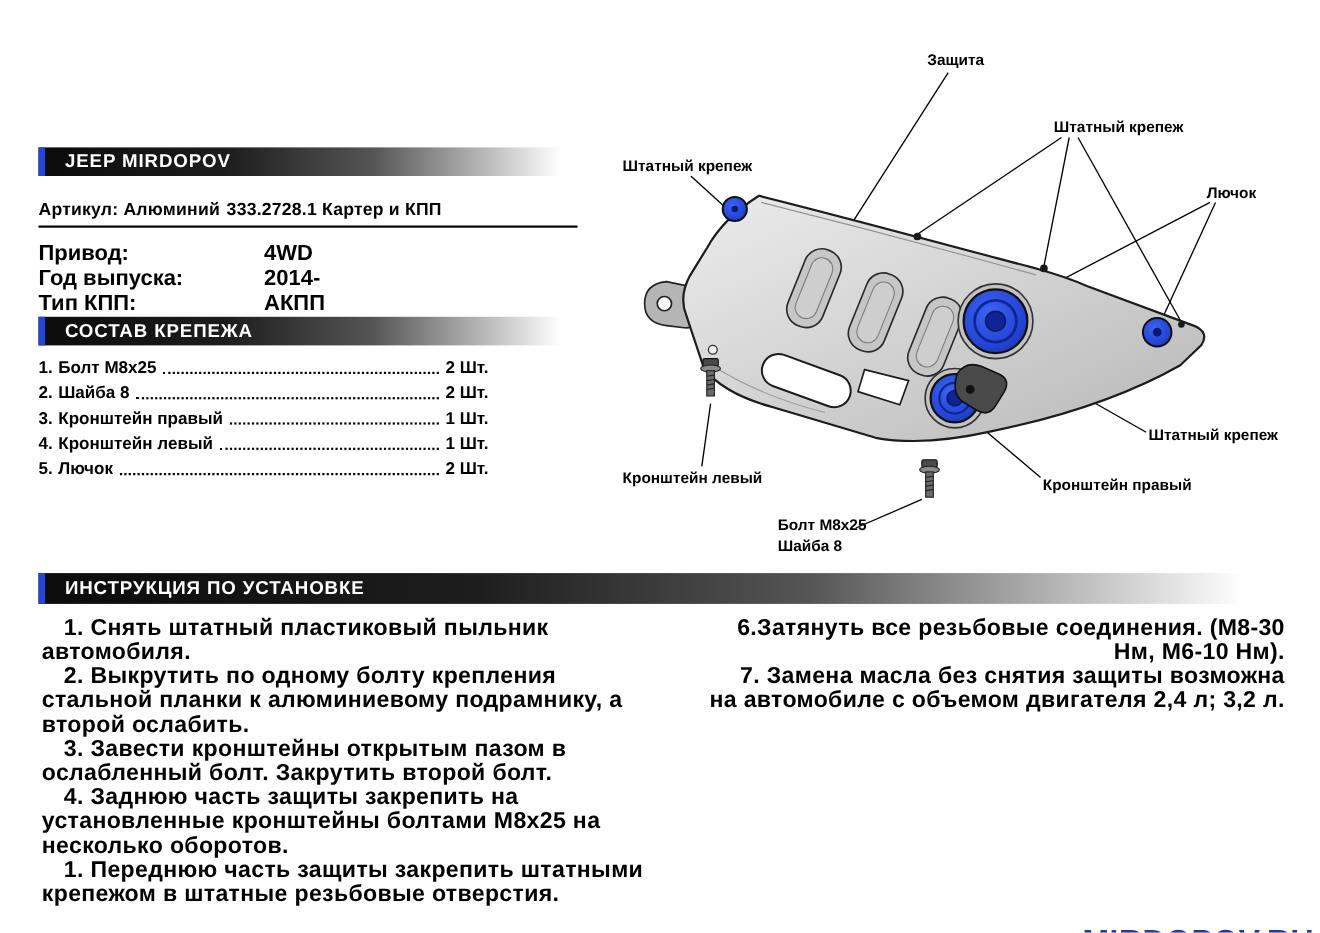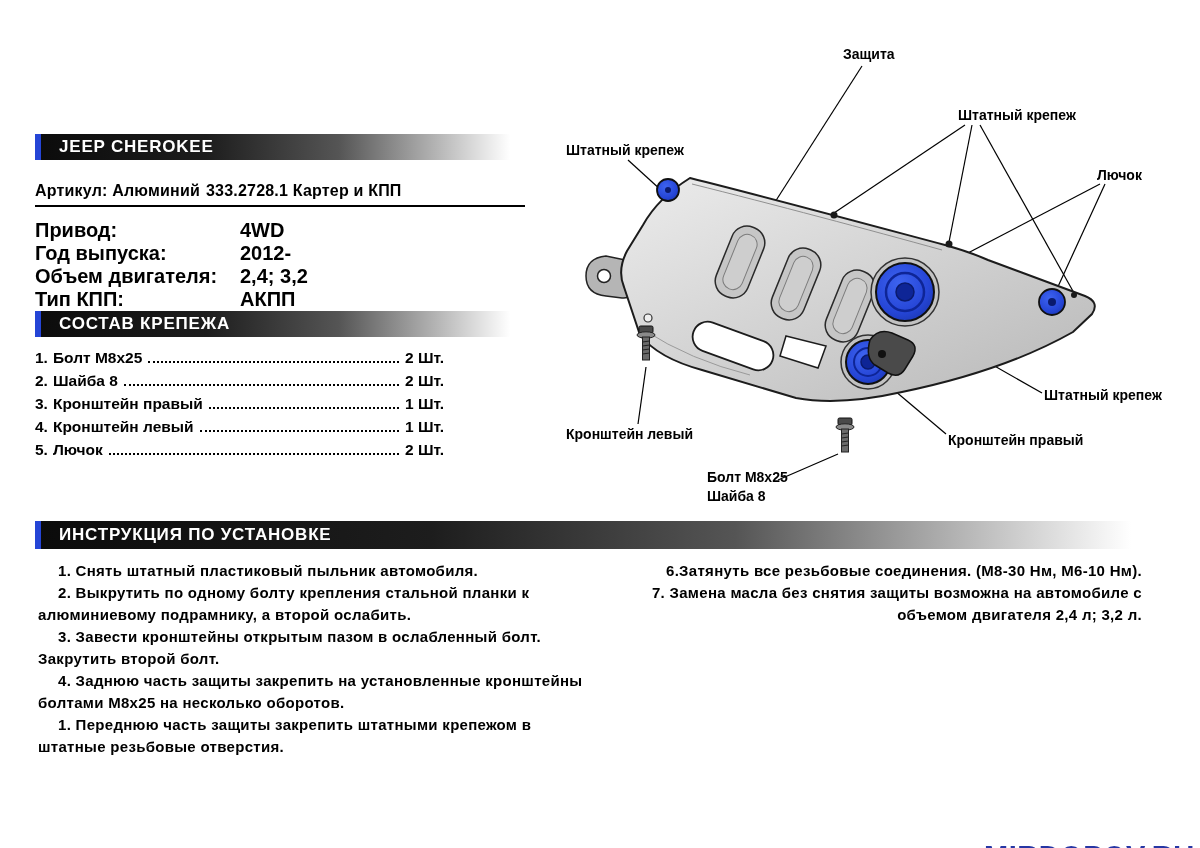--- a/index.html
+++ b/index.html
@@ -36,59 +36,55 @@
 
   
   .diagram { position:absolute; left:540px; top:30px; width:660px; height:492px; }
   .diagram svg { position:absolute; left:0; top:0; }
   .dg-label { position:absolute; font-size:14px; font-weight:bold; white-space:nowrap; }
 
   
   .instr-bar { position:absolute; left:35px; top:521px; width:1130px; height:28px;padding-left:24px; }
   .instr-cols {
     position:absolute; left:38px; top:560px; width:1130px;
-    display:flex; font-size:15px; font-weight:bold;
+    display:flex; gap:26px; font-size:21px; font-weight:bold;
     line-height:22px; letter-spacing:0.3px;
   }
   .instr-col-left { width:558px; }
   .instr-col-right { width:546px;text-align:right; }
   p.instr { margin:0; text-indent:20px; }
 
   
   .watermark {
     position:absolute; left:984px; top:840px;
     font-size:29px; font-weight:bold; color:#2636a4; letter-spacing:0.5px;
   }
 </style>
 </head>
 <body>
 
 <div class="page">
 
   <div class="left-panel">
     <div class="section-bar">
-      <span class="bar-text">JEEP CHEROKEE</span>
+      <span class="bar-text">JEEP MIRDOPOV</span>
     </div>
     <div class="article-line">
       <span>Артикул: Алюминий</span><span class="val">333.2728.1 Картер и КПП</span>
     </div>
     <div class="rule"></div>
 
     <div class="specs">
       <div class="spec-row">
         <span class="spec-label">Привод:</span>
         <span class="spec-value">4WD</span>
       </div>
       <div class="spec-row">
         <span class="spec-label">Год выпуска:</span>
-        <span class="spec-value">2012-</span>
-      </div>
-      <div class="spec-row">
-        <span class="spec-label">Объем двигателя:</span>
-        <span class="spec-value">2,4; 3,2</span>
+        <span class="spec-value">2014-</span>
       </div>
       <div class="spec-row">
         <span class="spec-label">Тип КПП:</span>
         <span class="spec-value">АКПП</span>
       </div>
     </div>
 
     <div class="section-bar bar-fasteners">
       <span class="bar-text">СОСТАВ КРЕПЕЖА</span>
     </div>

